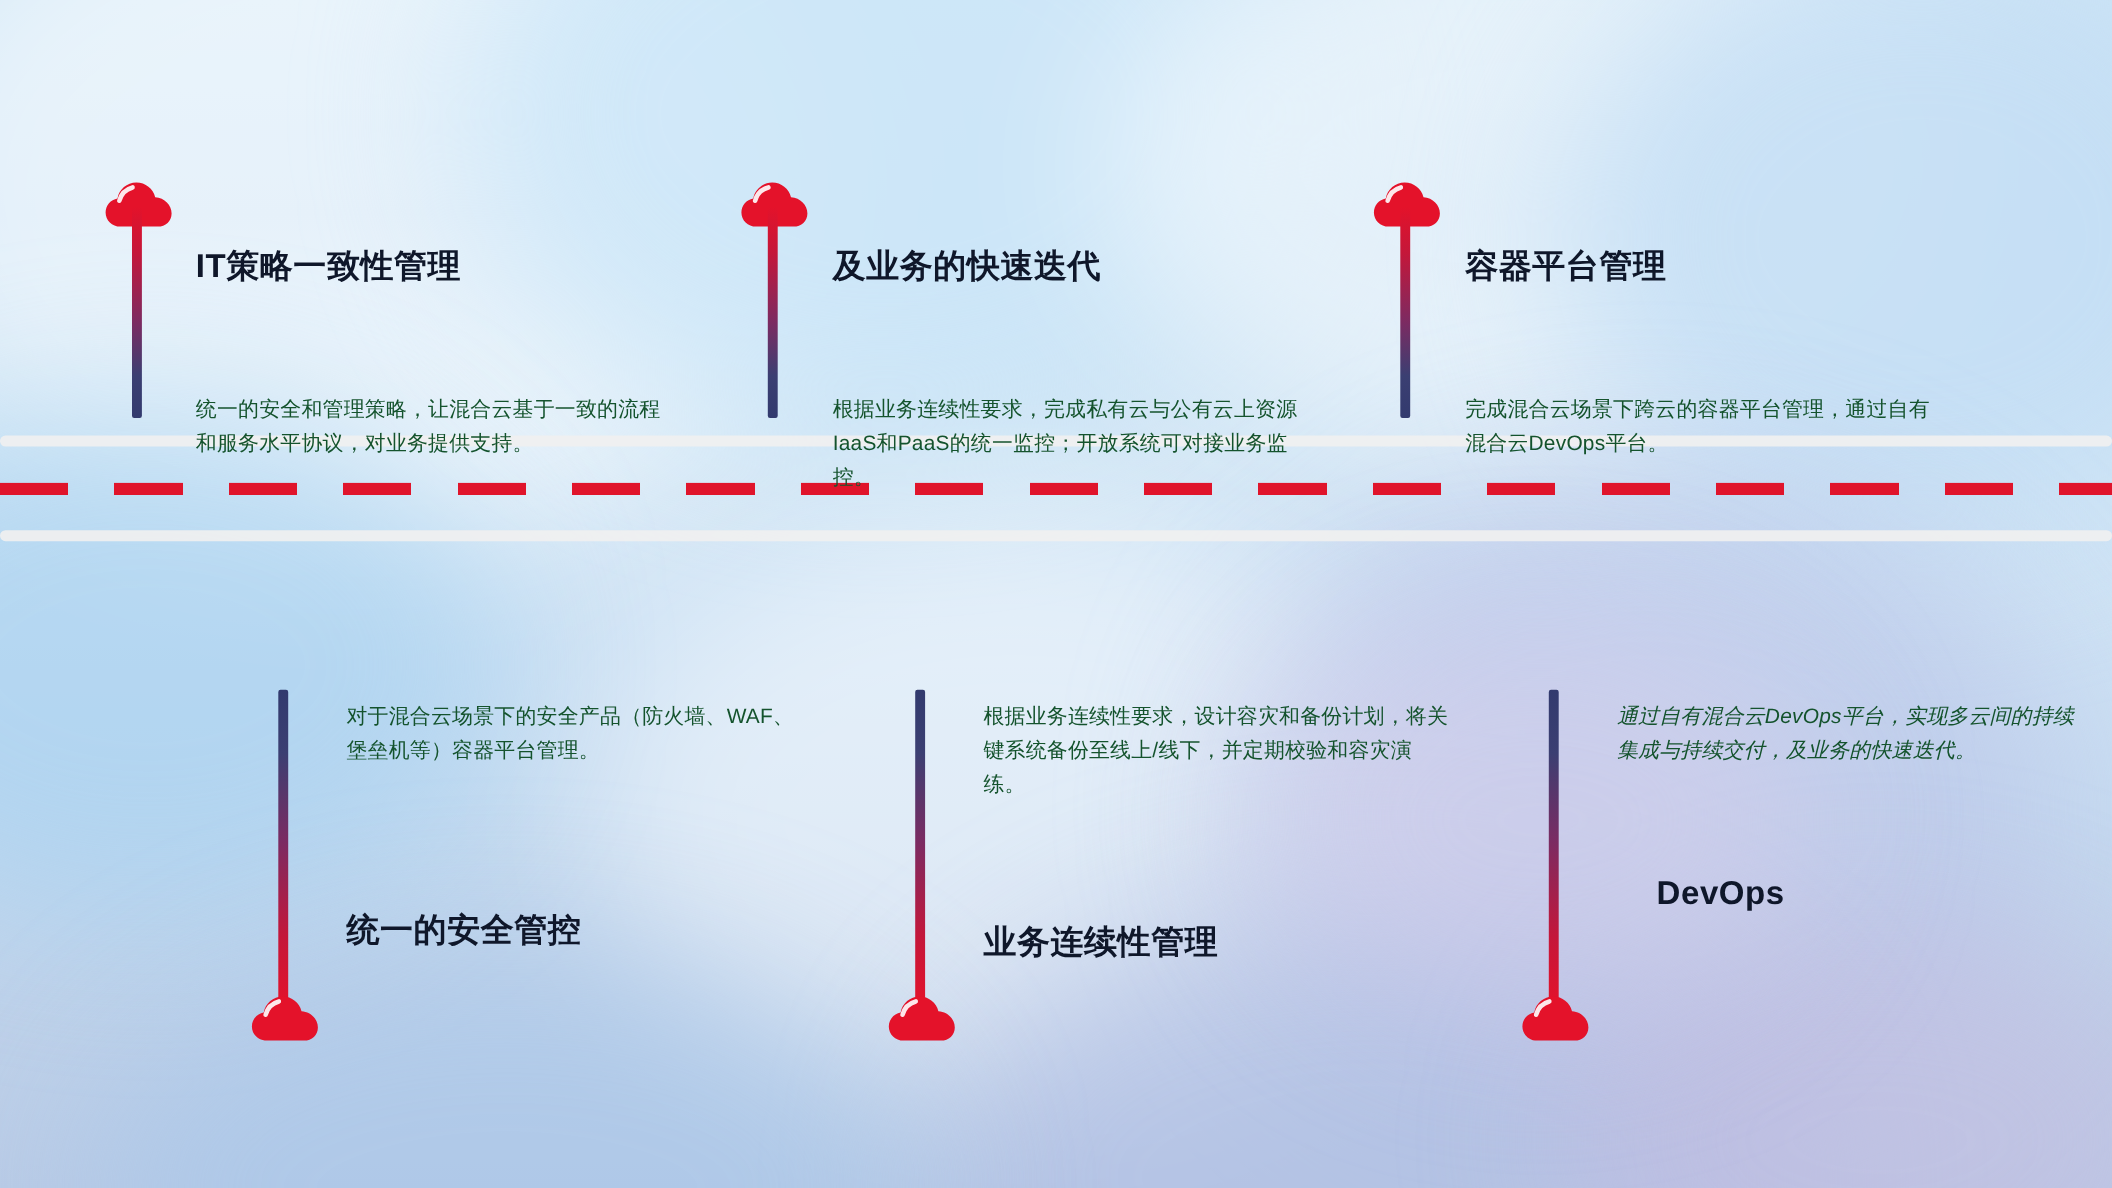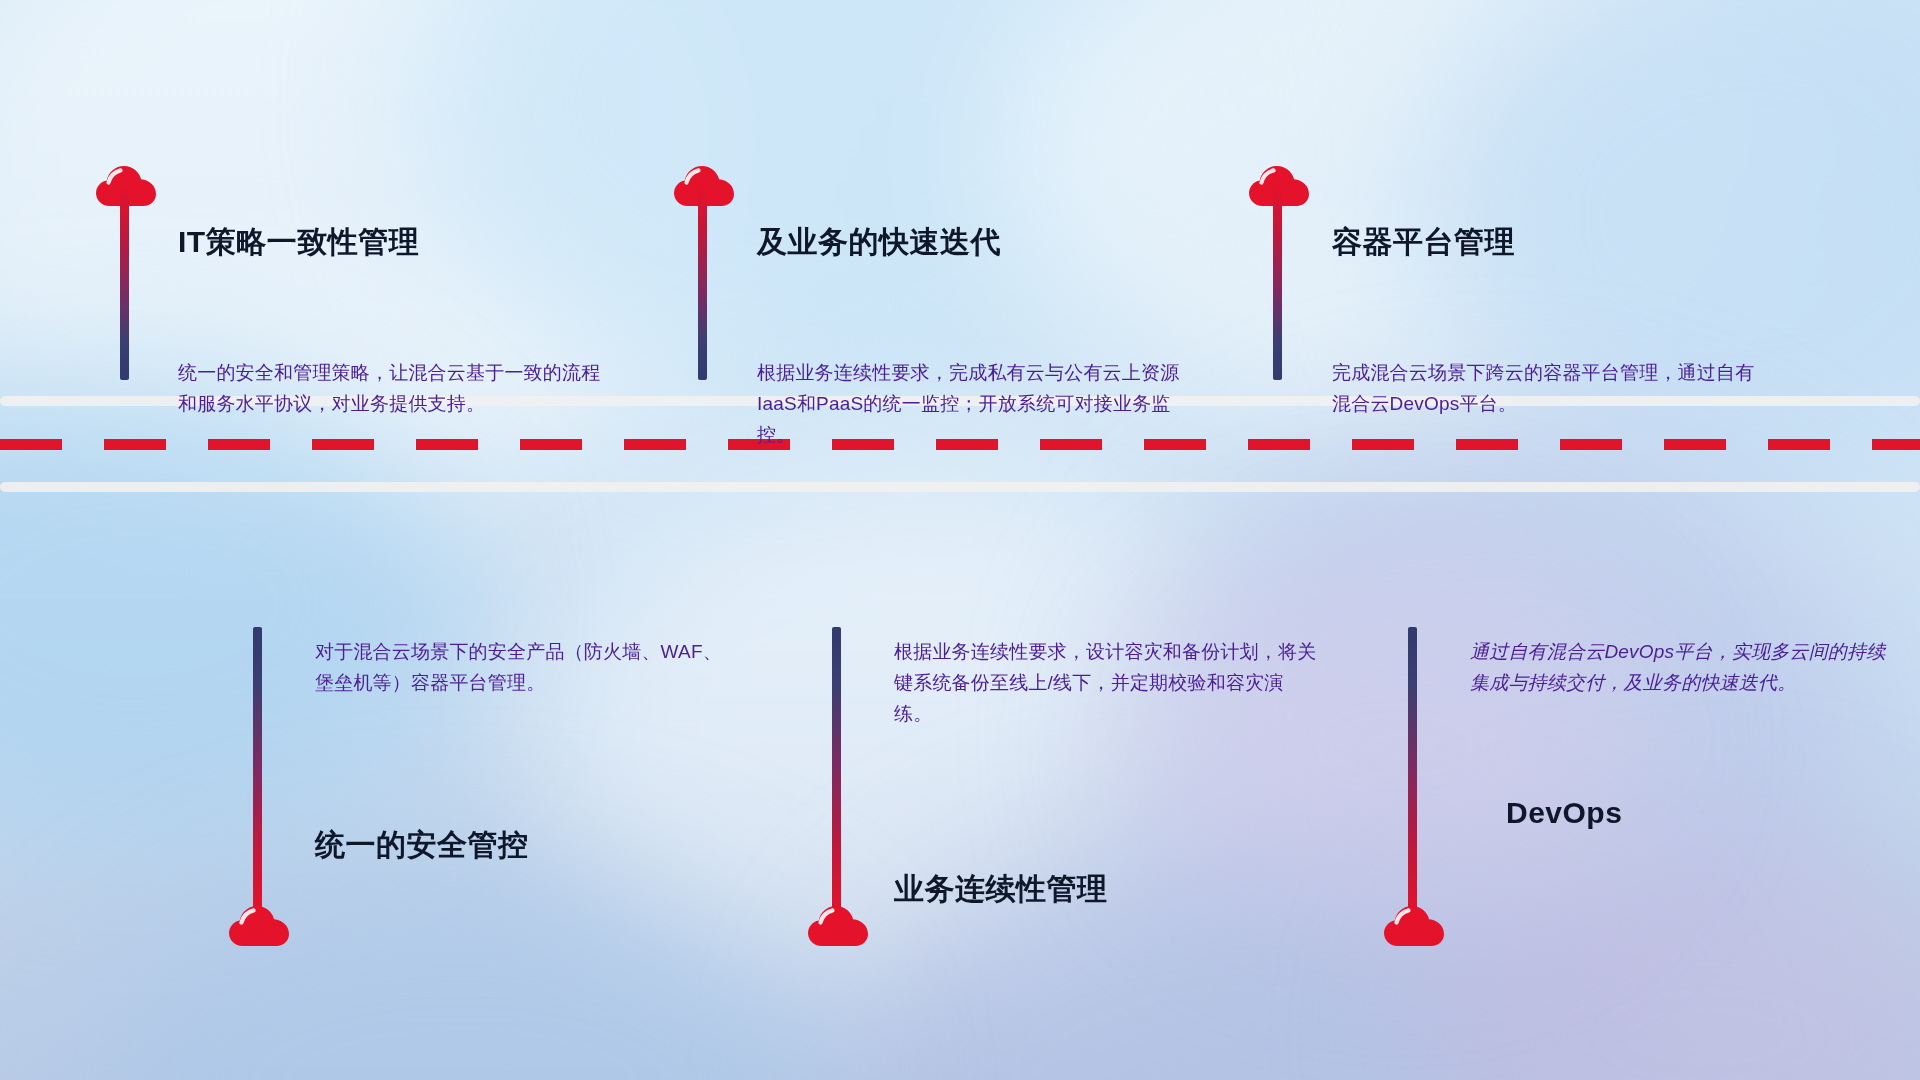--- a/index.html
+++ b/index.html
@@ -64,21 +64,21 @@
   .stem.down { background:linear-gradient(180deg,#e4122a 0%,#c4173a 22%,#7b2b62 55%,#3b3f72 80%,#323a6e 100%); }
   .stem.up   { background:linear-gradient(180deg,#323a6e 0%,#3b3f72 20%,#7b2b62 48%,#c4173a 78%,#e4122a 100%); }
 
   .title {
     position:absolute;
     font-size:30px; font-weight:700; color:#0f172a;
     letter-spacing:.5px; white-space:nowrap;
   }
   .desc {
     position:absolute;
-    font-size:19px; line-height:1.62; color:#4c1d95;
+    font-size:19px; line-height:1.62; color:#14532d;
     letter-spacing:.2px;
   }
 </style>
 </head>
 <body>
 
 <div id="bg">
   <div class="bg-base"></div>
   <div class="blob b1"></div>
   <div class="blob b2"></div>
@@ -143,21 +143,21 @@
     <svg viewBox="0 0 62 44" xmlns="http://www.w3.org/2000/svg">
       <path d="M14.5 43C6.8 43 1 37.2 1 30.1c0-6.3 4.6-11.6 10.8-12.7C13.2 9.3 20.3 3 29 3c8.3 0 15.2 5.7 17.1 13.3C54.6 16.9 61 23.3 61 31c0 6.9-5.4 12-12.6 12H14.5z" fill="#e4122a"></path>
       <path d="M13.5 19.5c1.6-6.1 6.3-10.6 12-12.1" stroke="#ffffff" stroke-width="4.2" stroke-linecap="round" fill="none" opacity="0.9"></path>
     </svg>
   </div>
 </div>
 
 <div class="item">
   <div class="stem up" style="left:832px;top:627px;height:288px;"></div>
   <div class="desc" style="left:894px;top:637px;width:425px;">根据业务连续性要求，设计容灾和备份计划，将关键系统备份至线上/线下，并定期校验和容灾演练。</div>
-  <div class="title" style="left:894px;top:869px;text-align:right;">业务连续性管理</div>
+  <div class="title" style="left:894px;top:836px;text-align:right;">业务连续性管理</div>
   <div class="cloud" style="position:absolute;left:807px;top:903px;">
     <svg viewBox="0 0 62 44" xmlns="http://www.w3.org/2000/svg">
       <path d="M14.5 43C6.8 43 1 37.2 1 30.1c0-6.3 4.6-11.6 10.8-12.7C13.2 9.3 20.3 3 29 3c8.3 0 15.2 5.7 17.1 13.3C54.6 16.9 61 23.3 61 31c0 6.9-5.4 12-12.6 12H14.5z" fill="#e4122a"></path>
       <path d="M13.5 19.5c1.6-6.1 6.3-10.6 12-12.1" stroke="#ffffff" stroke-width="4.2" stroke-linecap="round" fill="none" opacity="0.9"></path>
     </svg>
   </div>
 </div>
 
 <div class="item">
   <div class="stem up" style="left:1408px;top:627px;height:288px;"></div>

